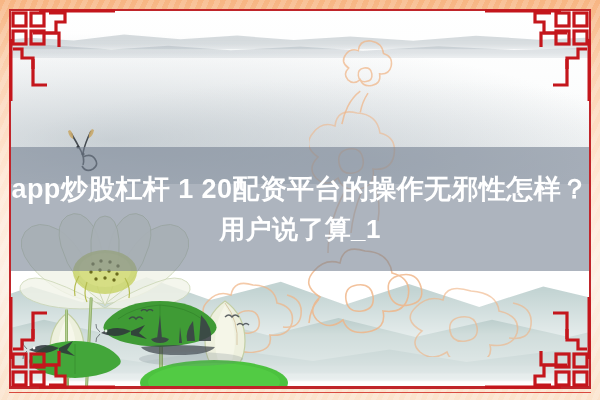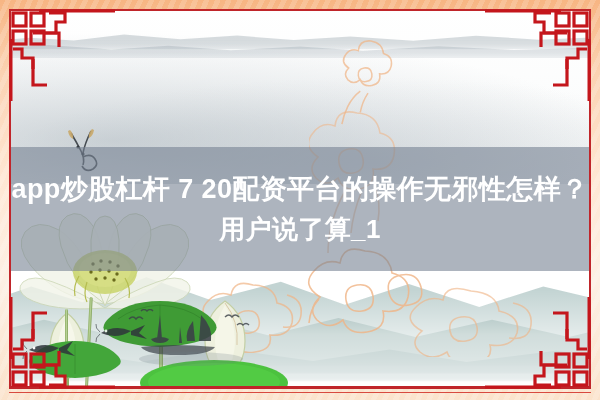--- a/index.html
+++ b/index.html
@@ -331,21 +331,21 @@
       </g>
       <g fill="#2f353b" opacity=".9">
         <circle cx="17" cy="20" r="1.6"></circle>
           <circle cx="22" cy="27" r="1.6"></circle>
       </g>
     </svg>
 
     <div class="text-band"></div>
 
     <div class="headline">
-      <div class="l1">app炒股杠杆 7 20配资平台的操作无邪性怎样？</div>
+      <div class="l1">app炒股杠杆 1 20配资平台的操作无邪性怎样？</div>
       <div class="l2">用户说了算_1</div>
     </div>
 
   </div>
 
   <div class="rule top"></div>
   <div class="rule bottom"></div>
   <div class="rule bottom2"></div>
   <div class="rule left"></div>
   <div class="rule right"></div>

